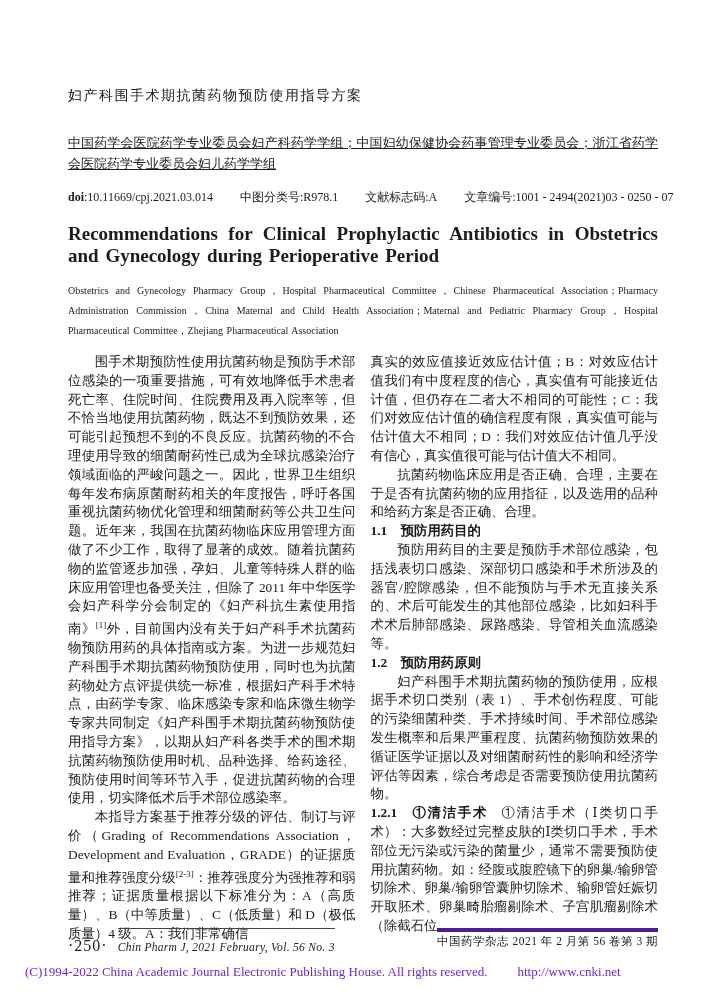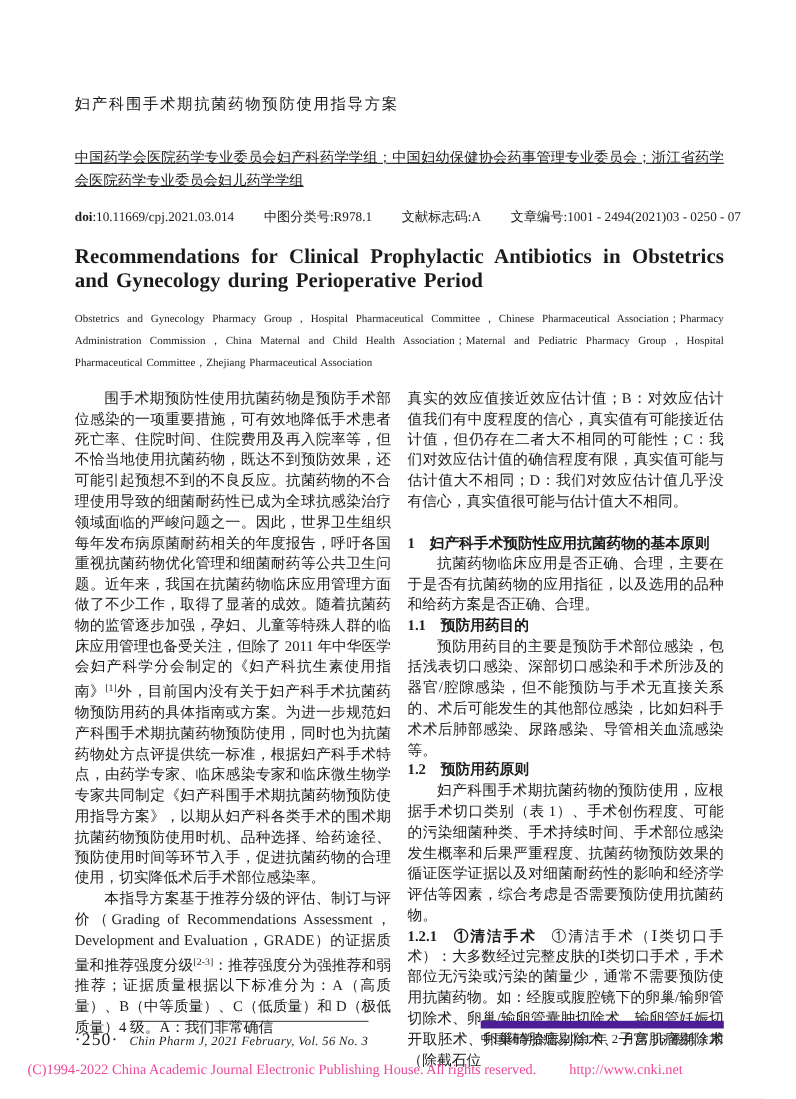--- a/index.html
+++ b/index.html
@@ -58,27 +58,27 @@
   .f-left{position:absolute;left:0;top:1px;white-space:nowrap;}
   .page-num{font-size:16px;letter-spacing:1px;}
   .journal-en{
     display:inline-block;margin-left:10px;
     border-top:1px solid #444;padding-top:12px;
     font-style:italic;letter-spacing:0.3px;
   }
   .f-right{position:absolute;right:0;top:1px;white-space:nowrap;}
   .journal-cn{
     display:inline-block;
-    border-top:7px solid #4c1d95;padding-top:2px;
+    border-top:4px solid #4c1d95;padding-top:2px;
     letter-spacing:0.5px;
   }
   
   .copyright-line{
     position:absolute;left:25px;top:964px;width:680px;
-    font-size:13px;color:#ec4899;white-space:nowrap;
+    font-size:13px;color:#6d28d9;white-space:nowrap;
   }
   .copyright-line .url{margin-left:30px;}
 </style>
 </head>
 <body>
 
 <div class="page">
 
   <div class="header">
     <h1 class="title">妇产科围手术期抗菌药物预防使用指导方案</h1>
@@ -94,27 +94,26 @@
 
     <div class="en-title">Recommendations for Clinical Prophylactic Antibiotics in Obstetrics and Gynecology during Perioperative Period</div>
 
     <div class="en-authors">Obstetrics and Gynecology Pharmacy Group，Hospital Pharmaceutical Committee，Chinese Pharmaceutical Association；Pharmacy Administration Commission，China Maternal and Child Health Association；Maternal and Pediatric Pharmacy Group，Hospital Pharmaceutical Committee，Zhejiang Pharmaceutical Association</div>
   </div>
 
   <div class="columns">
 
     <div class="col">
       <p class="indent"><span>围手术期预防性使用抗菌药物是预防手术部位感染的一项重要措施，可有效地降低手术患者死亡率、住院时间、住院费用及再入院率等，但不恰当地使用抗菌药物，既达不到预防效果，还可能引起预想不到的不良反应。抗菌药物的不合理使用导致的细菌耐药性已成为全球抗感染治疗领域面临的严峻问题之一。因此，世界卫生组织每年发布病原菌耐药相关的年度报告，呼吁各国重视抗菌药物优化管理和细菌耐药等公共卫生问题。近年来，我国在抗菌药物临床应用管理方面做了不少工作，取得了显著的成效。随着抗菌药物的监管逐步加强，孕妇、儿童等特殊人群的临床应用管理也备受关注，但除了 2011 年中华医学会妇产科学分会制定的《妇产科抗生素使用指南》</span><span class="sup">[1]</span><span>外，目前国内没有关于妇产科手术抗菌药物预防用药的具体指南或方案。为进一步规范妇产科围手术期抗菌药物预防使用，同时也为抗菌药物处方点评提供统一标准，根据妇产科手术特点，由药学专家、临床感染专家和临床微生物学专家共同制定《妇产科围手术期抗菌药物预防使用指导方案》，以期从妇产科各类手术的围术期抗菌药物预防使用时机、品种选择、给药途径、预防使用时间等环节入手，促进抗菌药物的合理使用，切实降低术后手术部位感染率。</span></p>
-      <p class="indent"><span>本指导方案基于推荐分级的评估、制订与评价（Grading of Recommendations Assessment，Development and Evaluation，GRADE）的证据质量和推荐强度分级</span><span class="sup">[2-3]</span><span>：推荐强度分为强推荐和弱推荐；证据质量根据以下标准分为：A（高质量）、B（中等质量）、C（低质量）和 D（极低质量）4 级。A：我们非常确信</span></p>
+      <p class="indent"><span>本指导方案基于推荐分级的评估、制订与评价（Grading of Recommendations Association，Development and Evaluation，GRADE）的证据质量和推荐强度分级</span><span class="sup">[2-3]</span><span>：推荐强度分为强推荐和弱推荐；证据质量根据以下标准分为：A（高质量）、B（中等质量）、C（低质量）和 D（极低质量）4 级。A：我们非常确信</span></p>
     </div>
 
     <div class="col">
       <p>真实的效应值接近效应估计值；B：对效应估计值我们有中度程度的信心，真实值有可能接近估计值，但仍存在二者大不相同的可能性；C：我们对效应估计值的确信程度有限，真实值可能与估计值大不相同；D：我们对效应估计值几乎没有信心，真实值很可能与估计值大不相同。</p>
 
-      <p class="sec-h first"><span class="hnum">1</span><span class="htitle">妇产科手术预防性应用抗菌药物的基本原则</span></p>
       <p class="indent">抗菌药物临床应用是否正确、合理，主要在于是否有抗菌药物的应用指征，以及选用的品种和给药方案是否正确、合理。</p>
 
       <p class="sec-h"><span class="hnum">1.1</span><span class="htitle">预防用药目的</span></p>
       <p class="indent">预防用药目的主要是预防手术部位感染，包括浅表切口感染、深部切口感染和手术所涉及的器官/腔隙感染，但不能预防与手术无直接关系的、术后可能发生的其他部位感染，比如妇科手术术后肺部感染、尿路感染、导管相关血流感染等。</p>
 
       <p class="sec-h"><span class="hnum">1.2</span><span class="htitle">预防用药原则</span></p>
       <p class="indent">妇产科围手术期抗菌药物的预防使用，应根据手术切口类别（表 1）、手术创伤程度、可能的污染细菌种类、手术持续时间、手术部位感染发生概率和后果严重程度、抗菌药物预防效果的循证医学证据以及对细菌耐药性的影响和经济学评估等因素，综合考虑是否需要预防使用抗菌药物。</p>
 
       <p><span class="hnum">1.2.1</span><span class="htitle inline">①清洁手术</span><span>①清洁手术（Ⅰ类切口手术）：大多数经过完整皮肤的Ⅰ类切口手术，手术部位无污染或污染的菌量少，通常不需要预防使用抗菌药物。如：经腹或腹腔镜下的卵巢/输卵管切除术、卵巢/输卵管囊肿切除术、输卵管妊娠切开取胚术、卵巢畸胎瘤剔除术、子宫肌瘤剔除术（除截石位</span></p>
     </div>

